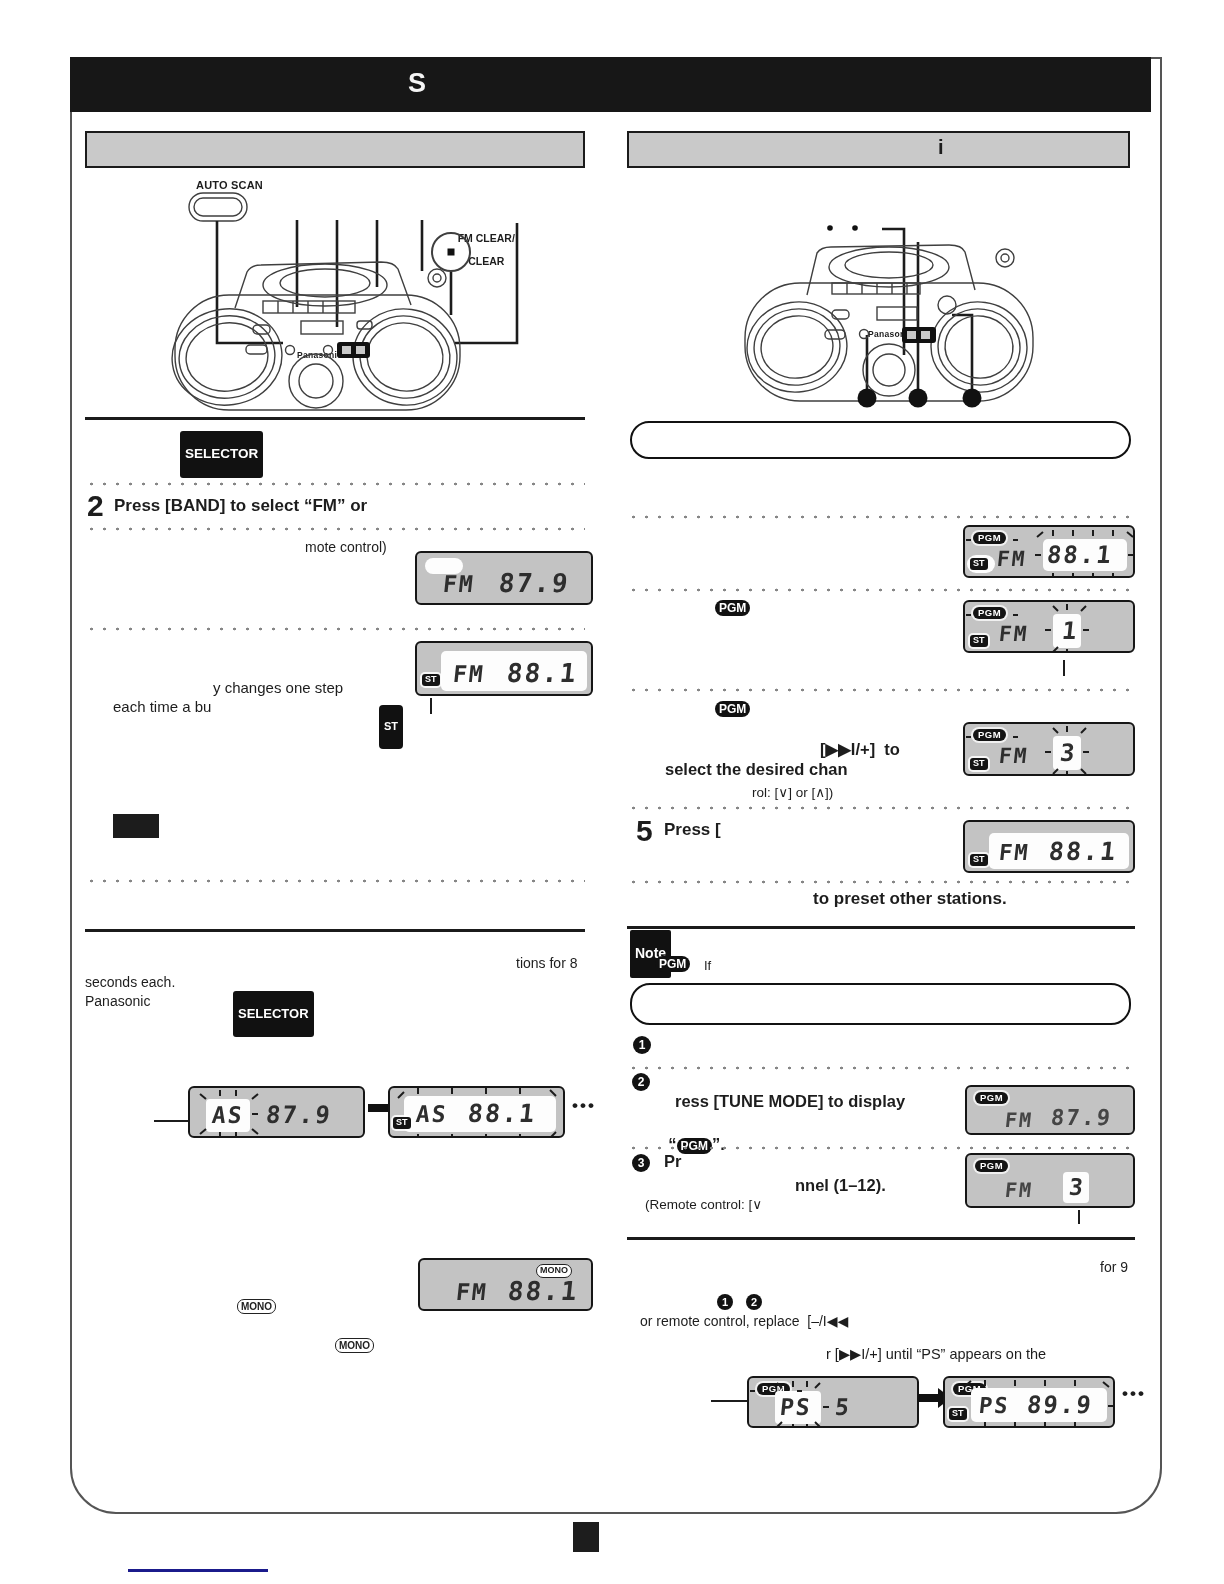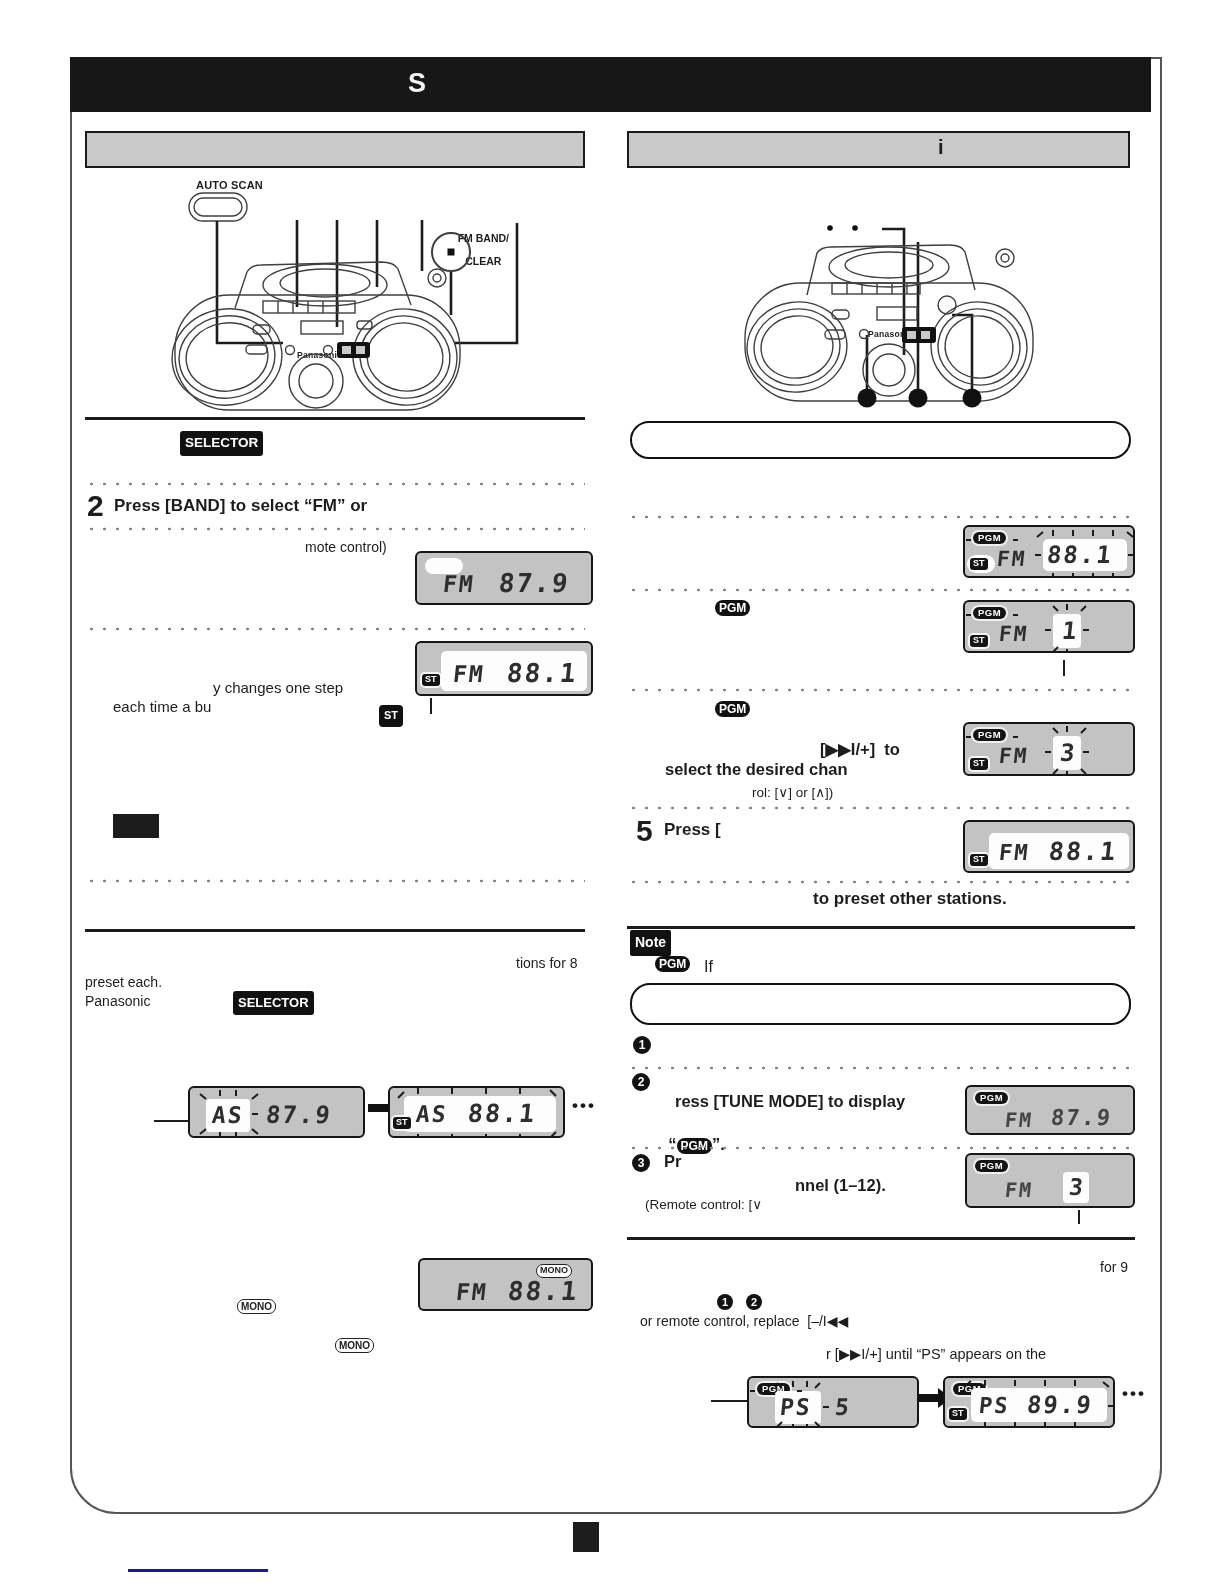--- a/index.html
+++ b/index.html
@@ -9,21 +9,21 @@
   .content-box{position:absolute;left:70px;top:57px;width:1092px;height:1457px;
       border:2px solid #555;border-radius:0 0 46px 46px;box-sizing:border-box;}
   .titlebar{position:absolute;left:70px;top:57px;width:1081px;height:55px;background:#171717;}
   .title-frag{position:absolute;color:#f5f5f5;font-size:27px;font-weight:bold;}
   .graybar{position:absolute;height:37px;background:#c9c9c9;border:2px solid #1b1b1b;box-sizing:border-box;}
   .rule{position:absolute;background:#1b1b1b;height:2.5px;}
   .dotted{position:absolute;height:4px;
       background-image:radial-gradient(circle,#868686 1.3px,transparent 1.6px);
       background-size:13px 4px;background-repeat:repeat-x;}
   .badge-dark{display:inline-block;background:#111;color:#fff;font-weight:bold;
-      border-radius:3px;padding:4px 5px;line-height:1.25;}
+      border-radius:3px;padding:15px 5px;line-height:1.25;}
   .badge-pgm{display:inline-block;background:#111;color:#fff;font-weight:bold;
       border-radius:8px;padding:0px 4px;font-size:12px;line-height:1.35;}
   .badge-mono{display:inline-block;background:#fff;color:#222;font-weight:bold;border:1.5px solid #222;
       border-radius:7px;padding:0 3px;font-size:10px;line-height:1.3;}
   .cnum{position:absolute;width:18px;height:18px;border-radius:50%;background:#121212;color:#fff;
       font-size:12px;font-weight:bold;display:flex;align-items:center;justify-content:center;}
   .lcd{position:absolute;background:#c3c3c3;border:2.5px solid #161616;border-radius:6px;box-sizing:border-box;}
   .seg{position:absolute;display:inline-block;font-family:"DejaVu Sans Mono",monospace;font-weight:700;
       color:#2e2e2e;transform:skewX(-6deg);letter-spacing:2px;line-height:1;white-space:pre;}
   .panel{position:absolute;background:#fdfdfd;border-radius:5px;}
@@ -52,21 +52,21 @@
   <div class="content-box"></div>
   <div class="titlebar"></div>
   <span class="title-frag" style="left:408px;top:68px;">S</span>
 
   <div class="graybar" style="left:85px;top:131px;width:500px;"></div>
   <div class="graybar" style="left:627px;top:131px;width:503px;"></div>
   <span class="txt b" style="left:938px;top:136px;font-size:20px;">i</span>
 
   <span class="txt b" style="left:196px;top:179px;font-size:11px;letter-spacing:.2px;">AUTO SCAN</span>
   <div class="txt b" style="left:446px;top:221px;font-size:10.5px;line-height:1.1;text-align:center;">
-    <span>FM BAND/</span><br>
+    <span>FM CLEAR/</span><br>
     <span>CLEAR</span>
   </div>
   <span class="txt b" style="left:297px;top:350px;font-size:8.5px;letter-spacing:.3px;">Panasonic</span>
 
   <svg class="abs" style="left:85px;top:175px;" width="500" height="245" viewBox="0 0 500 245">
 
     <rect class="art" x="104" y="18" width="58" height="28" rx="14"></rect>
     <rect class="art" x="109" y="23" width="48" height="18" rx="9"></rect>
 
     <path class="call" d="M132,46 V168 H198"></path>
@@ -141,21 +141,21 @@
 
   <span class="txt" style="left:213px;top:679px;font-size:15px;">y changes one step</span>
   <span class="txt" style="left:113px;top:698px;font-size:15px;">each time a bu</span>
   <span class="badge-dark abs" style="left:379px;top:705px;font-size:11px;border-radius:4px;">ST</span>
 
   <div class="abs" style="left:113px;top:814px;width:46px;height:24px;background:#1c1c1c;"></div>
   <div class="dotted" style="left:85px;top:879px;width:500px;"></div>
   <div class="rule" style="left:85px;top:929px;width:500px;"></div>
 
   <span class="txt" style="left:516px;top:955px;font-size:14px;">tions for 8</span>
-  <span class="txt" style="left:85px;top:974px;font-size:14px;">preset each.</span>
+  <span class="txt" style="left:85px;top:974px;font-size:14px;">seconds each.</span>
   <span class="txt" style="left:85px;top:993px;font-size:14px;">Panasonic</span>
   <span class="badge-dark abs" style="left:233px;top:991px;font-size:13px;">SELECTOR</span>
 
   <div class="hline" style="left:154px;top:1120px;width:34px;"></div>
   <div class="lcd" style="left:188px;top:1086px;width:177px;height:52px;">
     <div class="panel" style="left:16px;top:11px;width:44px;height:33px;border-radius:4px;"></div>
     <span class="seg" style="left:22px;top:16px;font-size:23px;">AS</span>
     <span class="seg" style="left:76px;top:15px;font-size:24px;">87.9</span>
     <svg class="ticks">
       <line class="tick" x1="10" y1="6" x2="16" y2="11"></line>
@@ -331,21 +331,21 @@
       <span class="seg" style="left:10px;top:9px;font-size:22px;">FM</span>
       <span class="seg" style="left:60px;top:6px;font-size:25px;">88.1</span>
     </div>
   </div>
 
   <div class="dotted" style="left:627px;top:880px;width:508px;"></div>
   <span class="txt b" style="left:813px;top:889px;font-size:17px;">to preset other stations.</span>
 
   <div class="rule" style="left:627px;top:926px;width:508px;"></div>
   <span class="badge-dark abs" style="left:630px;top:930px;font-size:14px;border-radius:2px;">Note</span>
-  <span class="txt" style="left:662px;top:958px;font-size:16px;margin-left:42px;">If</span>
+  <span class="txt" style="left:662px;top:958px;font-size:13px;margin-left:42px;">If</span>
   <span class="badge-pgm abs" style="left:655px;top:956px;">PGM</span>
 
   <div class="pill" style="left:630px;top:983px;width:501px;height:42px;"></div>
 
   <div class="cnum" style="left:633px;top:1036px;">
       <span>1</span>
     </div>
   <div class="dotted" style="left:627px;top:1066px;width:508px;"></div>
   <div class="cnum" style="left:632px;top:1073px;">
       <span>2</span>

